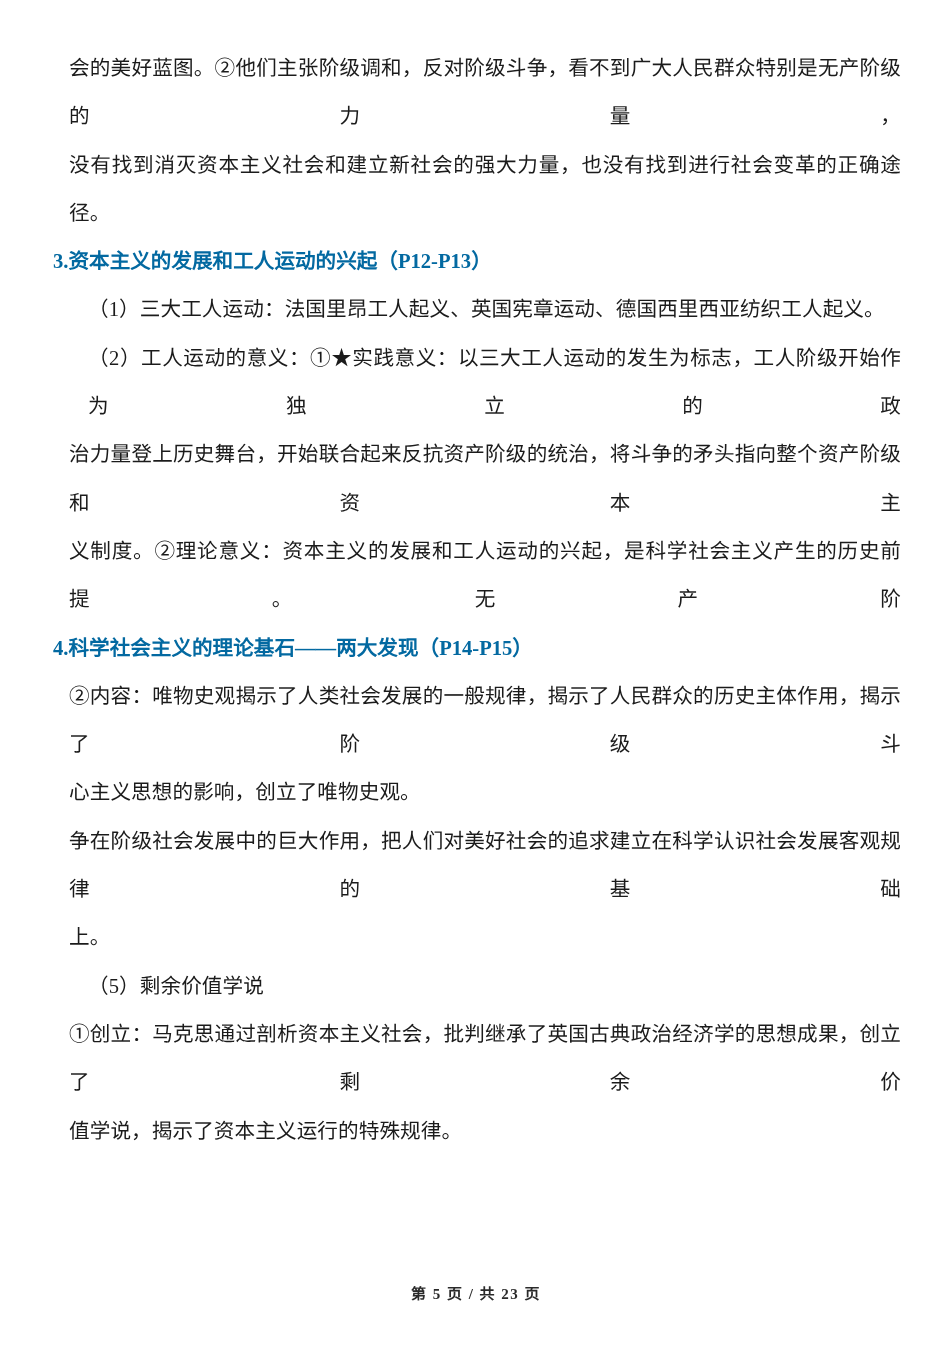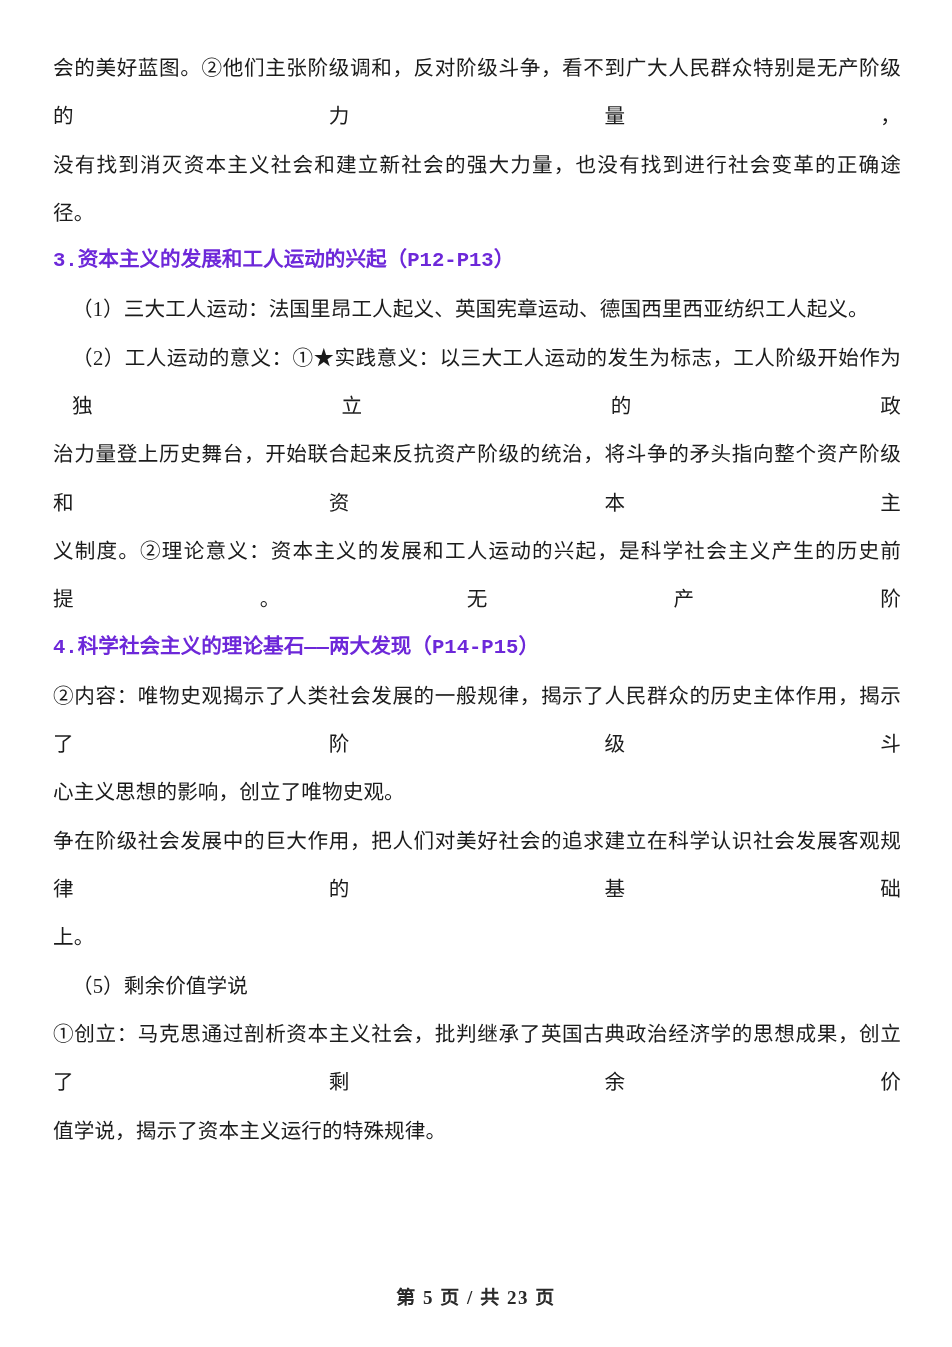--- a/index.html
+++ b/index.html
@@ -27,49 +27,50 @@
     top: 44px;
     width: 848px;
   }
   .line {
     font-size: 20.6px;
     line-height: 48.3px;
     letter-spacing: 0.1px;
     white-space: nowrap;
     color: #1b1b1b;
     font-family: "Liberation Serif", "DejaVu Serif", serif;
+    margin-left: 16px;
   }
   
   .just {
     white-space: normal;
     text-align: justify;
     text-align-last: justify;
     text-justify: inter-character;
   }
   .last {
     text-align-last: left;
   }
   .heading {
     font-weight: bold;
     font-size: 20.6px;
     line-height: 48.3px;
-    color: #6d28d9;
+    color: #0369a1;
     white-space: nowrap;
-    font-family: Liberation Mono, monospace;
+    font-family: Liberation Serif, serif;
   }
   .indent {
     padding-left: 19px;
   }
   #footer {
     position: absolute;
     left: 0;
     top: 1282px;
     width: 952px;
     text-align: center;
-    font-size: 19px;
+    font-size: 15px;
     font-weight: bold;
     color: #2a2a2a;
     letter-spacing: 1.5px;
     font-family: "Liberation Serif", "DejaVu Serif", serif;
   }
 </style>
 </head>
 <body>
 
 <div id="page">

